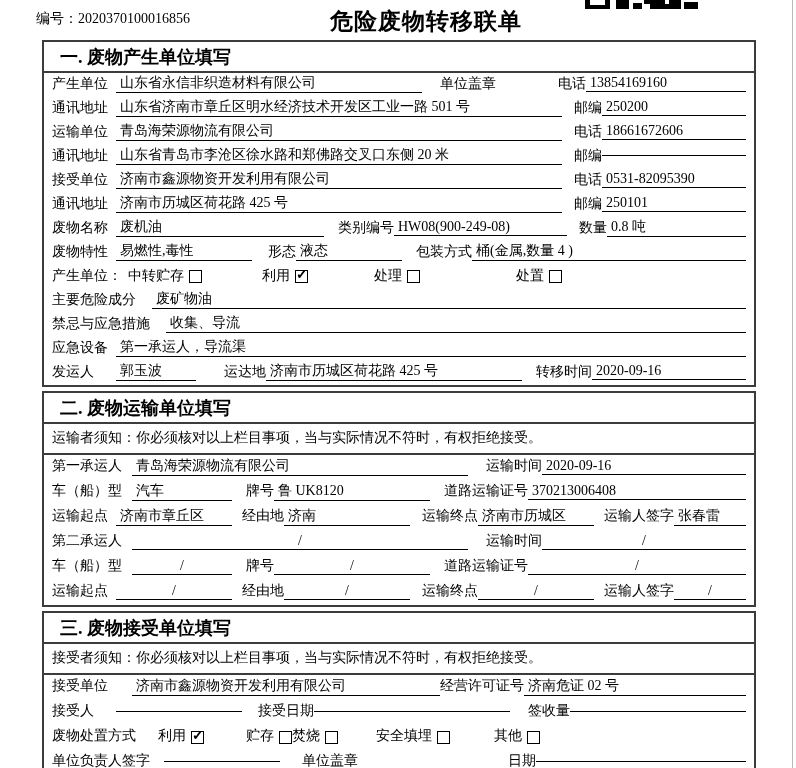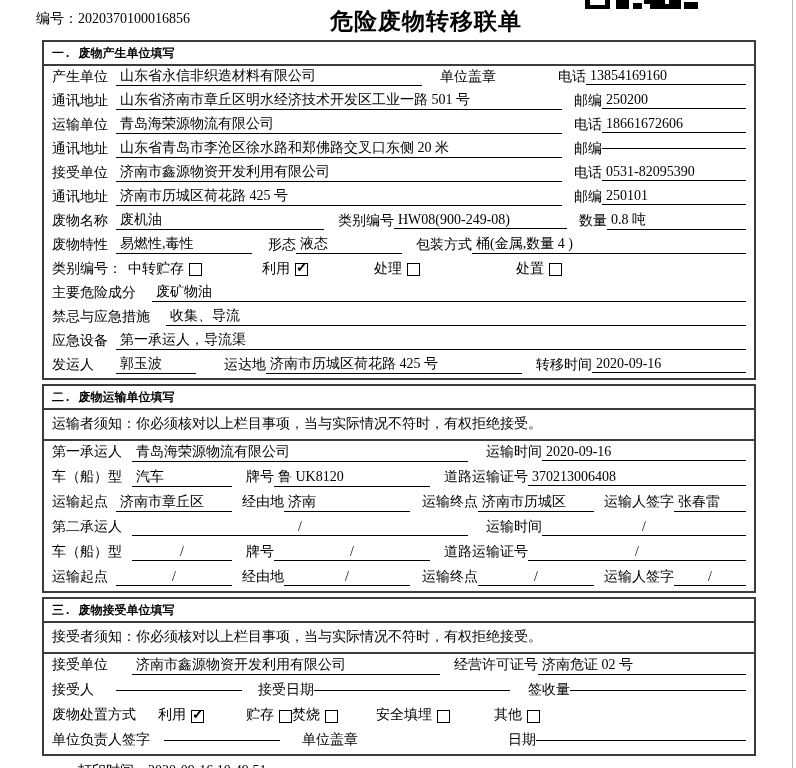--- a/index.html
+++ b/index.html
@@ -9,22 +9,22 @@
     font-size:14px;position:relative;overflow:hidden;
   }
   .page-edge{position:absolute;right:3px;top:0;bottom:0;width:1px;background:#b9b9b9;}
   .qr{position:absolute;left:585px;top:0;}
   .doc{padding:6px 0 0 34px;}
   .head{position:relative;height:34px;}
   .no{position:absolute;left:2px;top:4px;font-size:14px;}
   .ttl{position:absolute;left:296px;top:0;font-size:23px;font-weight:bold;letter-spacing:1px;
        font-family:"Liberation Sans","DejaVu Sans",sans-serif;}
   .box{width:710px;border:2px solid #3c3c3c;margin:0 0 4px 8px;background:#fff;}
-  .sec-title{font-weight:bold;padding:3px 8px 2px 8px;border-bottom:2px solid #3c3c3c;
-       font-family:Liberation Mono, monospace;font-size:12px;}
+  .sec-title{font-weight:bold;padding:3px 8px 2px 16px;border-bottom:2px solid #3c3c3c;
+       font-family:Liberation Serif, serif;font-size:18px;}
   .note-row{padding:5px 8px 6px 8px;border-bottom:2px solid #3c3c3c;}
   .row{display:flex;align-items:center;padding:0 8px 3px 8px;height:21px;white-space:nowrap;}
   .s2 .row,.s3 .row{height:22px;}
   .lb{white-space:nowrap;}
   .uv{border-bottom:1px solid #000;padding:0 4px;overflow:hidden;white-space:nowrap;}
   .fx{flex:1;}
   .ctr{text-align:center;}
   .cb{display:inline-block;width:11px;height:11px;border:1.5px solid #000;margin-left:5px;
       position:relative;top:1px;}
   .cb.on::after{content:"✓";position:absolute;top:-5px;left:0;font-size:14px;font-weight:bold;}
@@ -113,21 +113,21 @@
     <div class="row">
       <span class="lb" style="width:64px">废物特性</span>
       <span class="uv" style="width:128px">易燃性,毒性</span>
       <span class="lb" style="margin-left:16px">形态</span>
       <span class="uv" style="width:98px">液态</span>
       <span class="lb" style="margin-left:14px">包装方式</span>
       <span class="uv fx">桶(金属,数量 4 )</span>
     </div>
 
     <div class="row">
-      <span class="lb">类别编号：</span>
+      <span class="lb">产生单位：</span>
       <span class="cbg" style="margin-left:6px">
           <span>中转贮存</span>
           <span class="cb"></span>
         </span>
       <span class="cbg" style="margin-left:60px">
           <span>利用</span>
           <span class="cb on"></span>
         </span>
       <span class="cbg" style="margin-left:66px">
           <span>处理</span>
@@ -223,21 +223,21 @@
     </div>
   </div>
 
   <div class="box s3">
     <div class="sec-title">三. 废物接受单位填写</div>
     <div class="note-row">接受者须知：你必须核对以上栏目事项，当与实际情况不符时，有权拒绝接受。</div>
 
     <div class="row">
       <span class="lb" style="width:80px">接受单位</span>
       <span class="uv" style="width:300px">济南市鑫源物资开发利用有限公司</span>
-      <span class="lb" style="margin-left:14px">经营许可证号</span>
+      <span class="lb" style="margin-left:0">经营许可证号</span>
       <span class="uv fx">济南危证 02 号</span>
     </div>
 
     <div class="row">
       <span class="lb" style="width:64px">接受人</span>
       <span class="uv" style="width:118px"></span>
       <span class="lb" style="margin-left:16px">接受日期</span>
       <span class="uv" style="width:188px"></span>
       <span class="lb" style="margin-left:18px">签收量</span>
       <span class="uv fx"></span>

